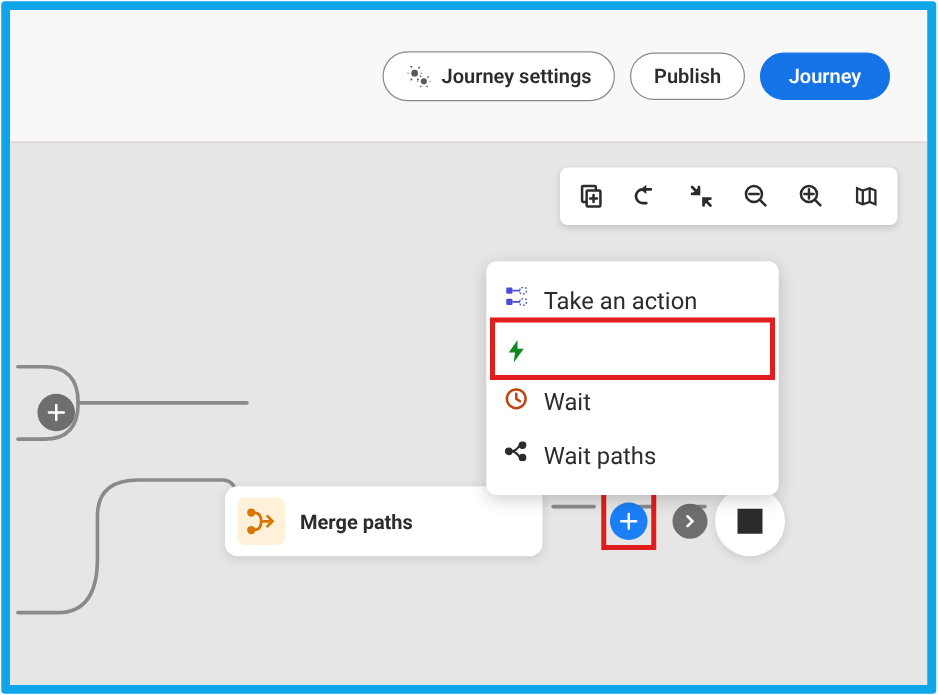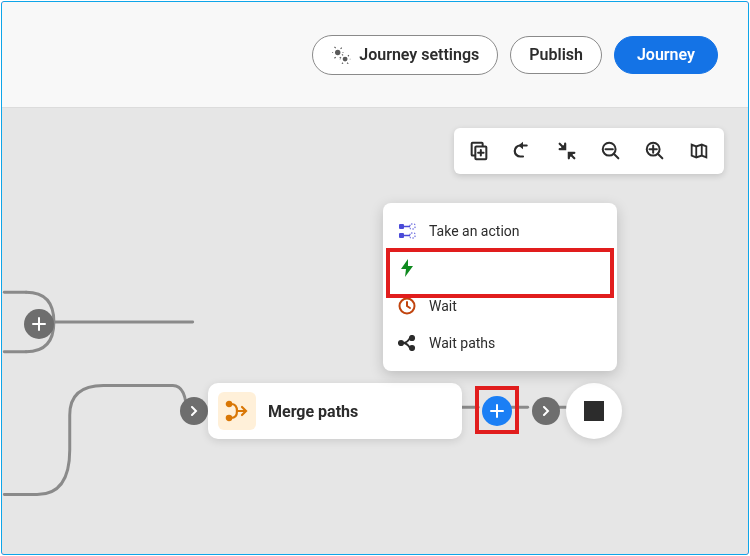--- a/index.html
+++ b/index.html
@@ -11,21 +11,21 @@
     background: #ffffff;
     position: relative;
     overflow: hidden;
     color: #2c2c2c;
   }
 
   
   .outer-frame {
     position: absolute;
     inset: 1px;
-    border: 1px solid #0ea5e9;
+    border: 7px solid #0ea5e9;
     border-radius: 3px;
     overflow: hidden;
     background: #ec4899;
   }
 
   
   .header {
     position: absolute;
     left: 0; right: 0; top: 0;
     height: 106px;
@@ -170,24 +170,24 @@
   .menu {
     position: absolute;
     background: #fff;
     border-radius: 8px;
     box-shadow: 0 4px 14px rgba(0,0,0,0.18);
     padding: 10px 0;
     width: 234px;
   }
   .menu-item {
     display: flex;
-    align-items: center;
+    align-items: flex-start;
     gap: 12px;
     padding: 10px 18px 10px 14px;
-    font-size: 14px;
+    font-size: 19px;
     cursor: pointer;
     color: #2c2c2c;
   }
   .menu-item .mi-icon { width: 20px; display: inline-flex; justify-content: center; }
 
   .red-box {
     position: absolute;
     border: 4px solid #e11d1d;
     pointer-events: none;
   }
@@ -240,21 +240,21 @@
           <path d="M7 1v12M1 7h12" stroke="#fff" stroke-width="2" stroke-linecap="round"></path>
         </svg>
     </div>
 
     <div class="node chevron-circle" style="left:178px; top:289px;">
       <svg width="10" height="10" viewBox="0 0 10 10">
           <path d="M3 1l4 4-4 4" stroke="#fff" stroke-width="2" fill="none" stroke-linecap="round"></path>
         </svg>
     </div>
 
-    <div class="merge-card" style="left:206px; top:275px;">
+    <div class="merge-card" style="left:172px; top:275px;">
       <span class="card-icon">
         <svg width="24" height="22" viewBox="0 0 24 22">
           <g stroke="#d97706" stroke-width="2.2" fill="none" stroke-linecap="round">
             <circle cx="4" cy="4" r="2.2" fill="#d97706"></circle>
             <circle cx="4" cy="18" r="2.2" fill="#d97706"></circle>
             <path d="M6 4 Q 12 4 12 11 Q 12 18 6 18"></path>
             <path d="M12 11 H 19"></path>
             <path d="M17 7l4 4-4 4"></path>
           </g>
         </svg>

